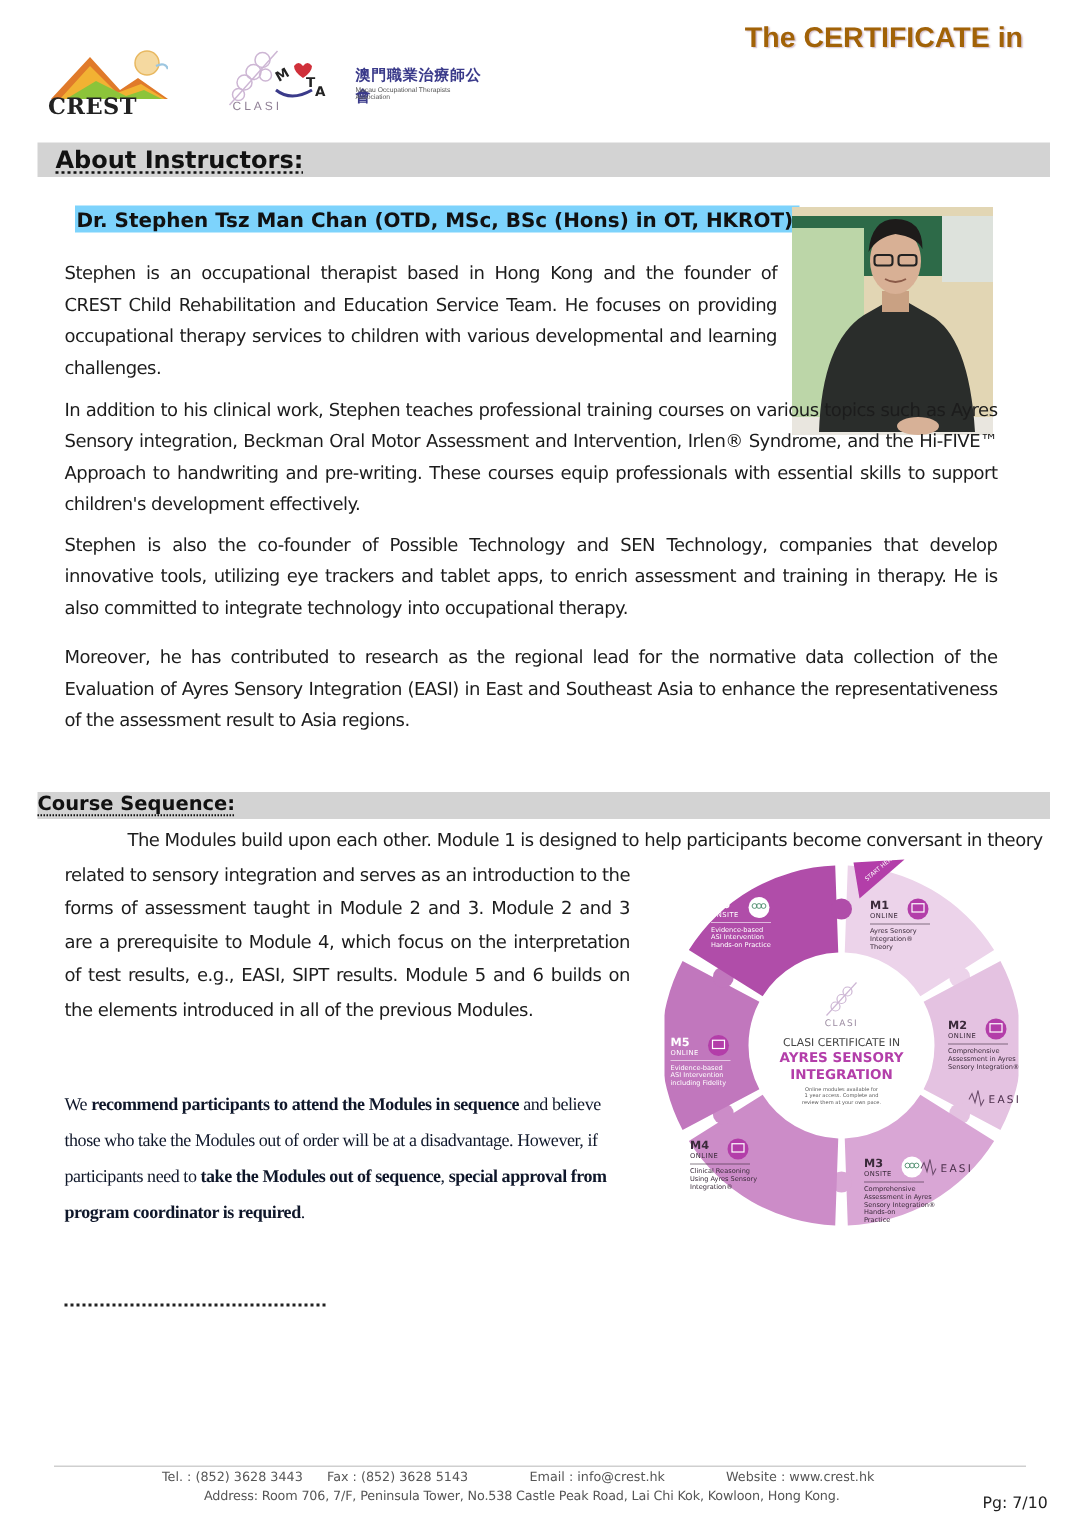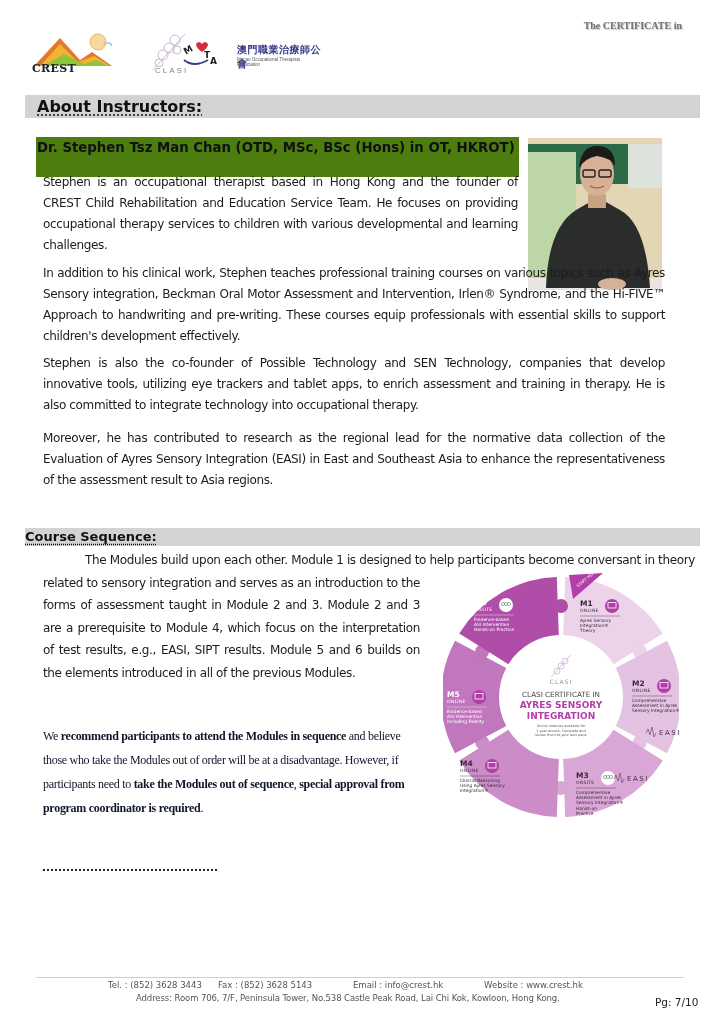--- a/index.html
+++ b/index.html
@@ -2,38 +2,38 @@
 <html><head>
 <meta charset="utf-8">
 <style>
   * { box-sizing: border-box; margin: 0; padding: 0; }
   html, body { width: 724px; height: 1024px; background: #ffffff; overflow: hidden; }
   body { position: relative; font-family: "Liberation Sans", sans-serif; color: #1a1a1a; }
 
   
   .logos { position: absolute; left: 32px; top: 26px; height: 52px; width: 290px; }
   .logo-crest { position: absolute; left: 2px; top: 4px; width: 78px; height: 46px; }
-  .logo-crest-text { position: absolute; left: 0; top: 36px; font-family: "DejaVu Serif", serif; font-size: 11px; font-weight: bold; letter-spacing: 0.3px; color: #222; }
+  .logo-crest-text { position: absolute; left: 0; top: 36px; font-family: "DejaVu Serif", serif; font-size: 15px; font-weight: bold; letter-spacing: 0.3px; color: #222; }
   .logo-clasi { position: absolute; left: 113px; top: 4px; width: 50px; height: 48px; }
   .logo-clasi-text { position: absolute; left: 123px; top: 40px; font-size: 8px; letter-spacing: 2px; color: #8f7f95; }
   .logo-mota { position: absolute; left: 150px; top: 12px; width: 38px; height: 32px; }
   .logo-mota-cn { position: absolute; left: 205px; top: 17px; font-size: 10px; font-family: "DejaVu Serif", serif; color: #3a3a8a; font-weight: bold; letter-spacing: 0.5px; }
   .logo-mota-en { position: absolute; left: 205px; top: 31px; font-size: 4.5px; color: #555; }
 
-  .doc-title { position: absolute; right: 42px; top: 17px; text-align: right; color: #737373; font-family: Liberation Serif, serif; font-weight: bold; font-size: 10px; line-height: 18px; text-shadow: 1px 1px 1px rgba(120,60,100,0.35); }
+  .doc-title { position: absolute; right: 42px; top: 17px; text-align: right; color: #a16207; font-family: Liberation Sans, sans-serif; font-weight: bold; font-size: 19px; line-height: 18px; text-shadow: 1px 1px 1px rgba(120,60,100,0.35); }
 
   
   .section-bar { position: absolute; left: 25px; width: 675px; background: #d3d3d3; }
   .section-bar h2 { font-family: "DejaVu Sans", sans-serif; font-weight: bold; color: #111; text-decoration: underline dotted; text-underline-offset: 3px; }
   .bar-instructors { top: 95px; height: 23px; }
   .bar-instructors h2 { font-size: 16px; line-height: 23px; padding-left: 12px; }
   .bar-sequence { top: 528px; height: 18px; }
   .bar-sequence h2 { font-size: 13px; line-height: 18px; }
 
-  .instructor-name { position: absolute; left: 36px; top: 137px; height: 40px; padding: 0 4px 0 1px; background: #4d7c0f; font-family: "DejaVu Sans", sans-serif; font-weight: bold; font-size: 13.3px; line-height: 22px; color: #111; }
+  .instructor-name { position: absolute; left: 50px; top: 137px; height: 18px; padding: 0 4px 0 1px; background: #7dd3fc; font-family: "DejaVu Sans", sans-serif; font-weight: bold; font-size: 13.3px; line-height: 22px; color: #111; }
 
   .photo { position: absolute; left: 528px; top: 138px; width: 134px; height: 152px; overflow: hidden; background: #d9cfae; }
 
   .para { position: absolute; font-family: "DejaVu Sans", sans-serif; font-size: 12px; line-height: 21px; color: #1c1c1c; text-align: justify; letter-spacing: -0.35px; }
   .p1 { left: 43px; top: 172px; width: 475px; }
   .p2 { left: 43px; top: 263px; width: 622px; }
   .p3 { left: 43px; top: 353px; width: 622px; }
   .p4 { left: 43px; top: 428px; width: 622px; }
 
   .seq-p1 { position: absolute; left: 43px; top: 549px; width: 640px; font-family: "DejaVu Sans", sans-serif; font-size: 12px; line-height: 22.5px; letter-spacing: -0.35px; color: #1c1c1c; }

